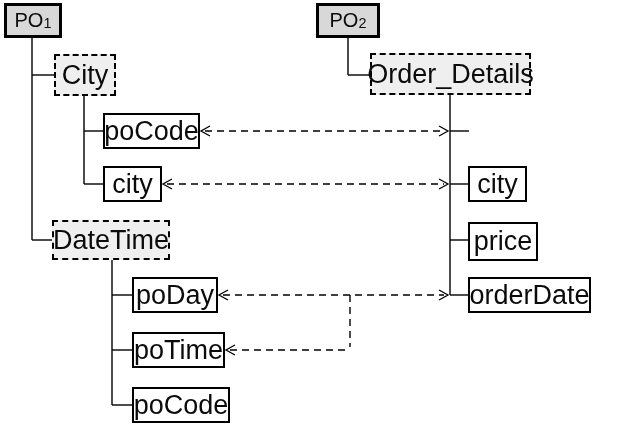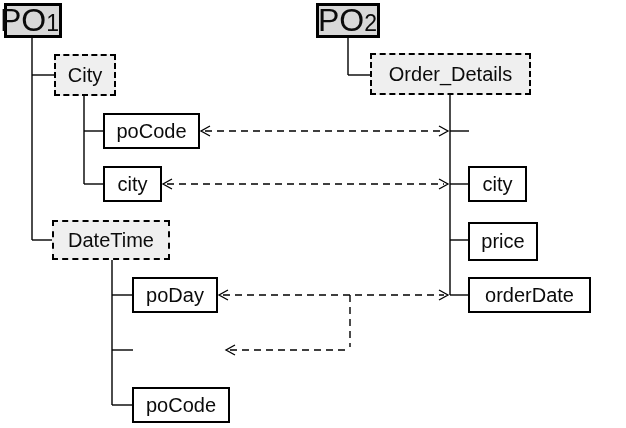--- a/index.html
+++ b/index.html
@@ -11,28 +11,27 @@
     overflow:hidden;
   }
   .wires{position:absolute;left:0;top:0;z-index:1;}
   .node{
     position:absolute;z-index:2;
     display:flex;align-items:center;justify-content:center;
     box-sizing:border-box;
     background:#ffffff;
     border:2px solid #000000;
     color:#0b0b0b;
-    font-size:20px;
+    font-size:27px;
     white-space:nowrap;
   }
   .root{
     background:#d8d8d8;
     border-width:3px;
-    font-size:32px;
-    justify-content:flex-end;
+    font-size:20px;
   }
   .root sub{font-size:0.72em;line-height:0;position:relative;top:2px;}
   .group{
     background:#efefef;
     border-style:dashed;
     border-width:2.5px;
   }
 </style>
 </head>
 <body>
@@ -102,20 +101,23 @@
 
   <div class="node" style="left:103px;top:113px;width:97px;height:36px;">
     <span>poCode</span>
   </div>
   <div class="node" style="left:103px;top:166px;width:59px;height:36px;">
     <span>city</span>
   </div>
   <div class="node" style="left:132px;top:277px;width:86px;height:36px;">
     <span>poDay</span>
   </div>
+  <div class="node" style="left:132px;top:332px;width:93px;height:36px;">
+    <span>poTime</span>
+  </div>
   <div class="node" style="left:132px;top:387px;width:98px;height:36px;">
     <span>poCode</span>
   </div>
 
   <div class="node" style="left:468px;top:166px;width:59px;height:36px;">
     <span>city</span>
   </div>
   <div class="node" style="left:468px;top:222px;width:70px;height:39px;">
     <span>price</span>
   </div>

